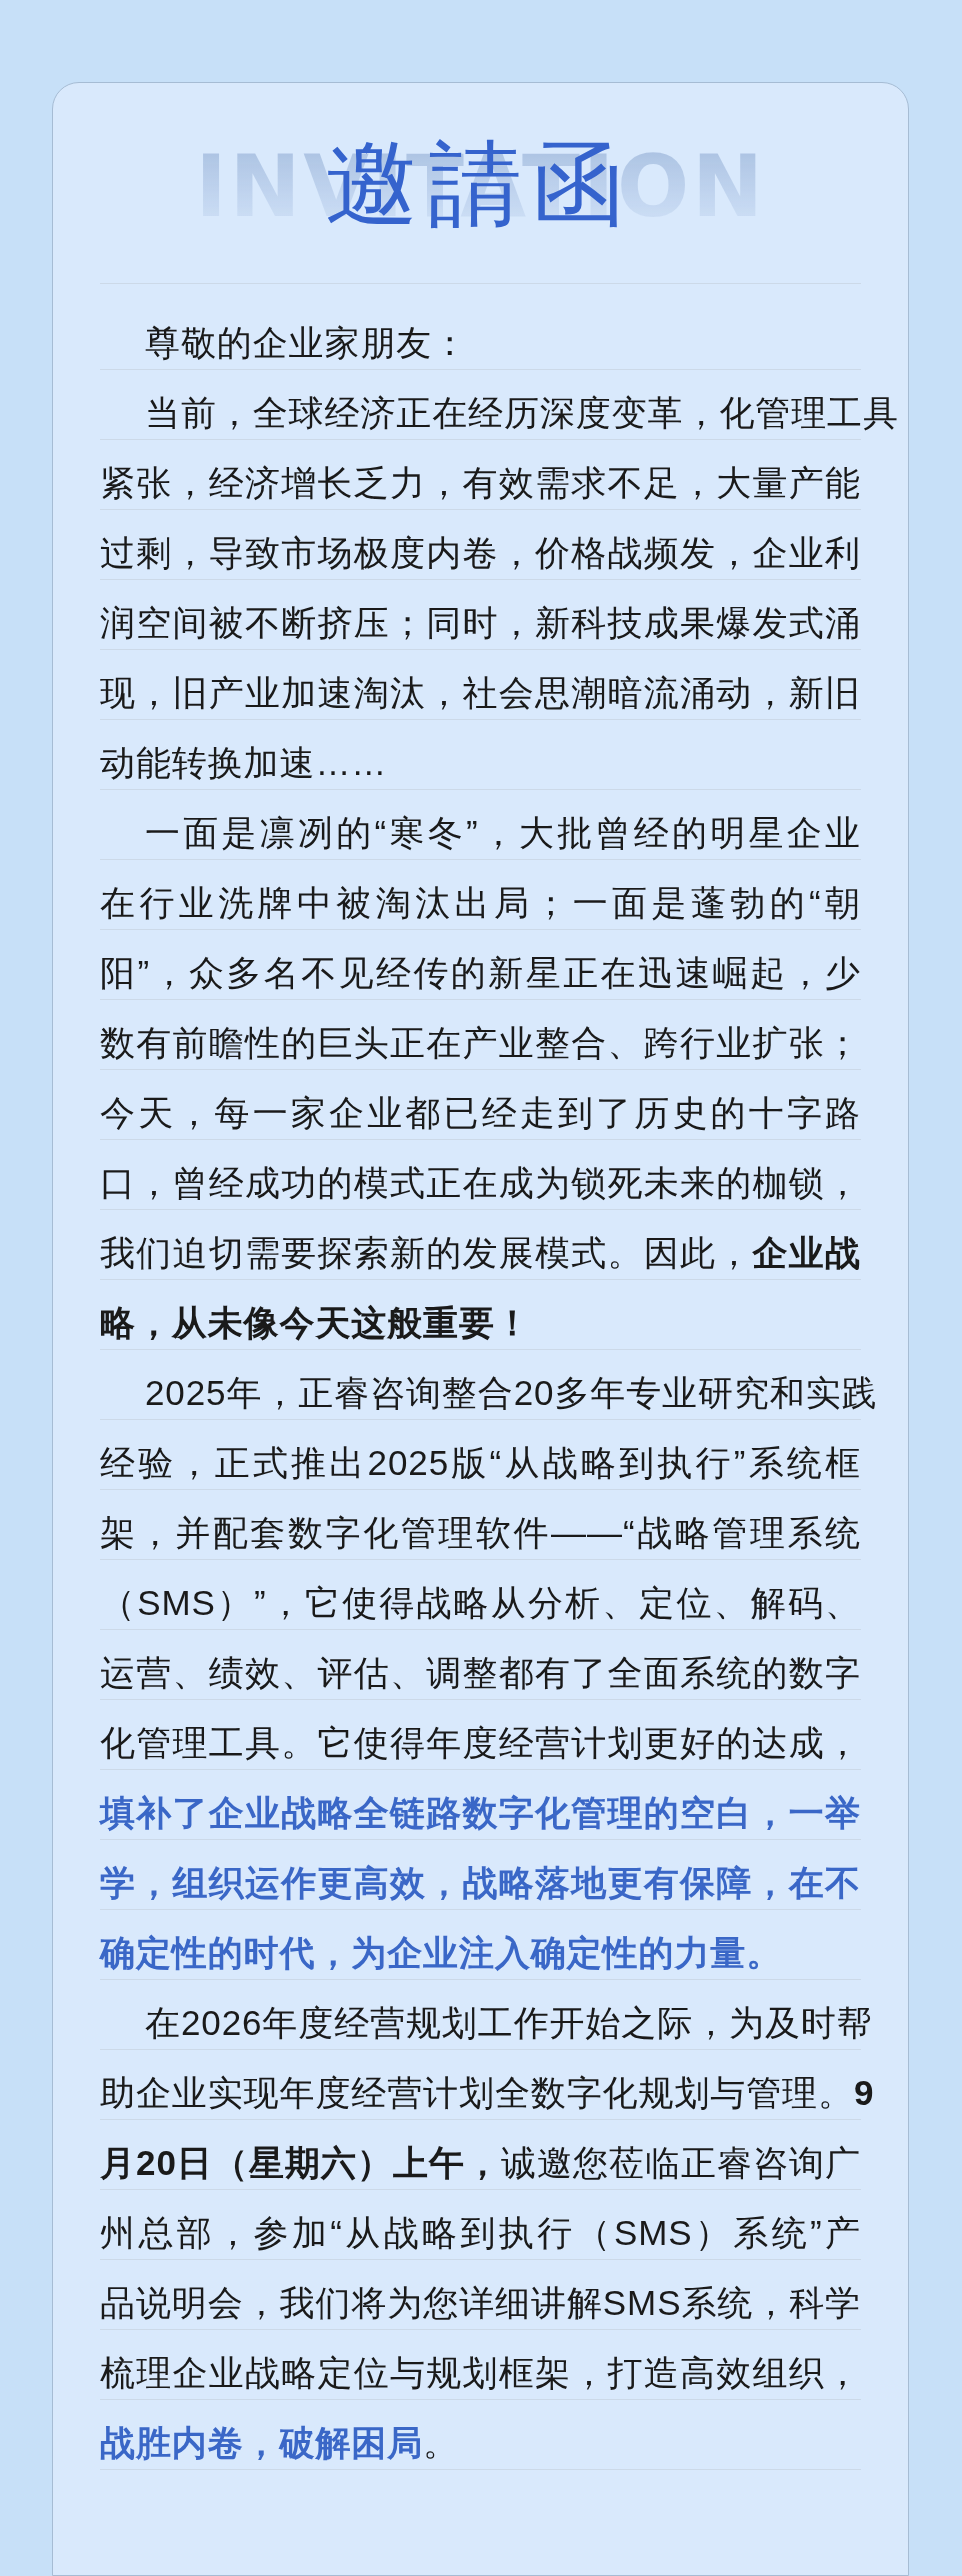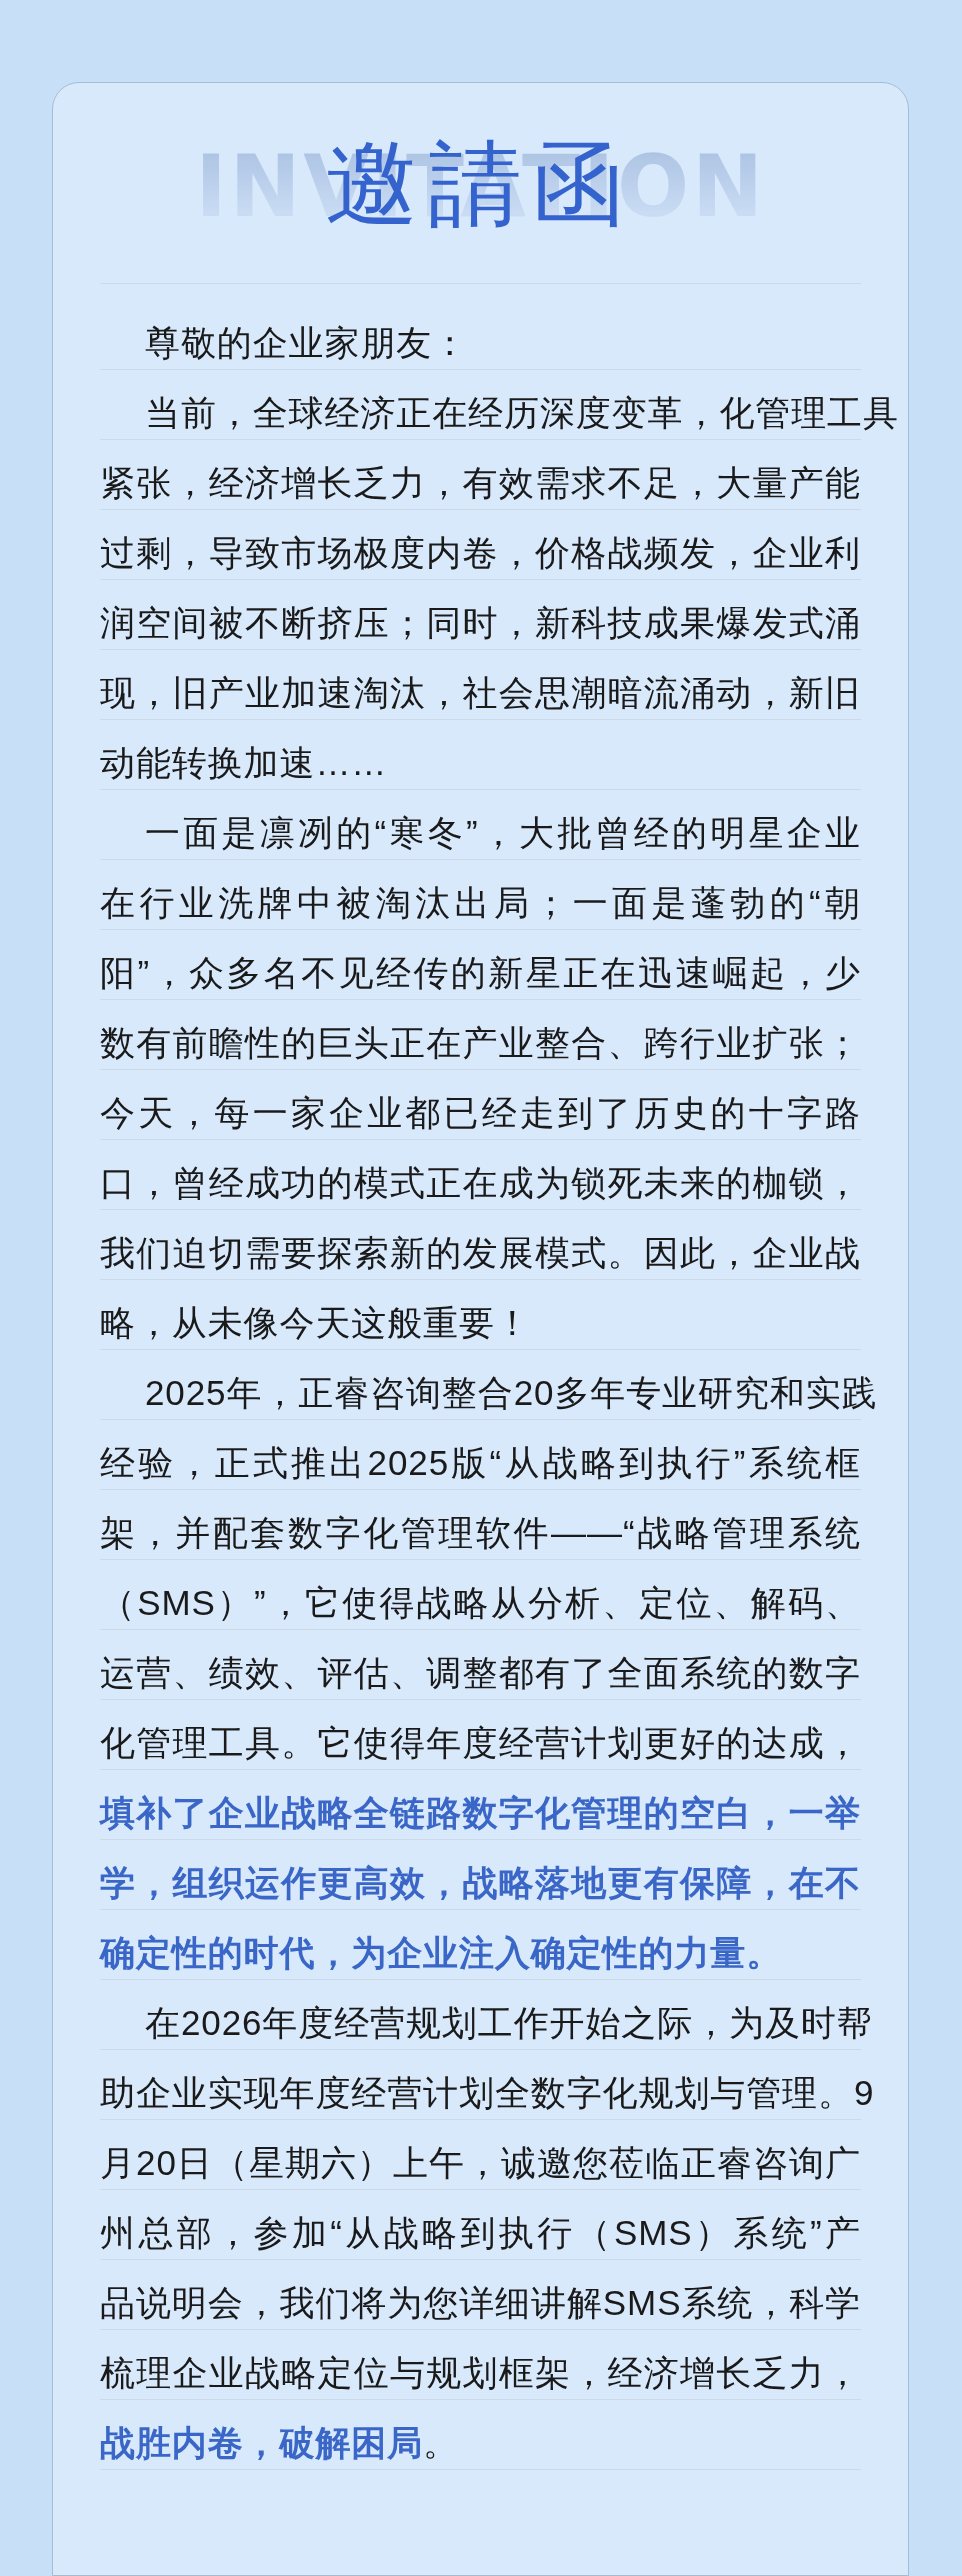--- a/index.html
+++ b/index.html
@@ -47,21 +47,21 @@
     height:70px;line-height:86px;
     border-bottom:0.9px solid #ccd9e8;
     font-size:35px;color:#1a1a1a;font-weight:500;
     white-space:nowrap;
     letter-spacing:0.9px;
     box-sizing:border-box;
   }
   .row.j{text-align:justify;text-align-last:justify;text-justify:inter-character;}
   .row.ind{text-indent:45px;}
   .seg{font:inherit;color:inherit;}
-  .seg.b{font-weight:400;}
+  .seg.b{font-weight:700;}
   .seg.bb{font-weight:800;color:#3a67c7;text-align:center;}
 </style>
 </head>
 <body>
 
 <div class="card">
   <div class="header">
     <div class="watermark">INVITATION</div>
     <h1 class="title">邀請函</h1>
   </div>
@@ -88,17 +88,17 @@
       <div class="row j"><span class="seg r">运营、绩效、评估、调整都有了全面系统的数字</span></div>
       <div class="row j"><span class="seg r">化管理工具。它使得年度经营计划更好的达成，</span></div>
       <div class="row j"><span class="seg bb">填补了企业战略全链路数字化管理的空白，一举</span></div>
       <div class="row j"><span class="seg bb">学，组织运作更高效，战略落地更有保障，在不</span></div>
       <div class="row"><span class="seg bb">确定性的时代，为企业注入确定性的力量。</span></div>
       <div class="row j ind"><span class="seg r">在2026年度经营规划工作开始之际，为及时帮</span></div>
       <div class="row j"><span class="seg r">助企业实现年度经营计划全数字化规划与管理。</span><span class="seg b">9</span></div>
       <div class="row j"><span class="seg b">月20日（星期六）上午，</span><span class="seg r">诚邀您莅临正睿咨询广</span></div>
       <div class="row j"><span class="seg r">州总部，参加“从战略到执行（SMS）系统”产</span></div>
       <div class="row j"><span class="seg r">品说明会，我们将为您详细讲解SMS系统，科学</span></div>
-      <div class="row j"><span class="seg r">梳理企业战略定位与规划框架，经济增长乏力，</span></div>
+      <div class="row j"><span class="seg r">梳理企业战略定位与规划框架，打造高效组织，</span></div>
       <div class="row"><span class="seg bb">战胜内卷，破解困局</span><span class="seg r">。</span></div>
     </div>
 </div>
 
 
 </body></html>

